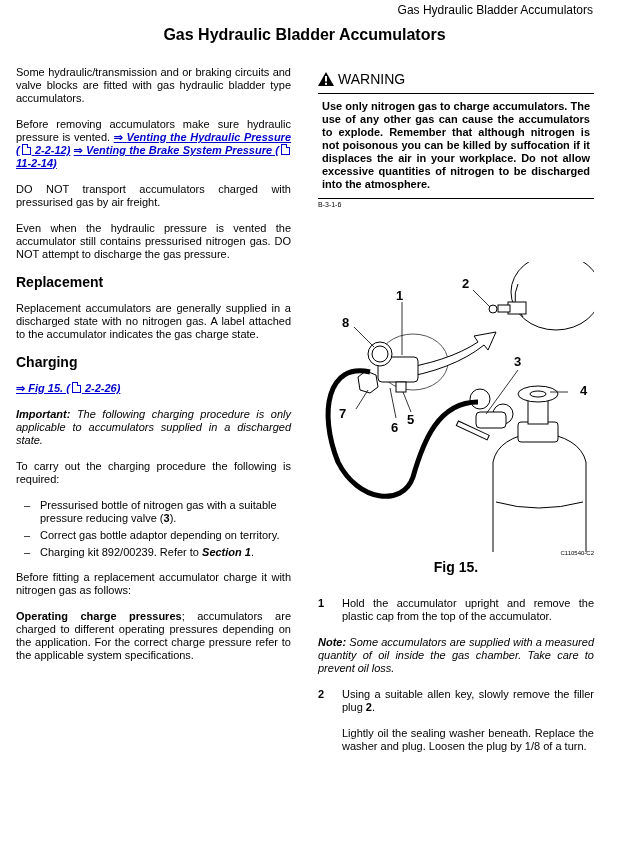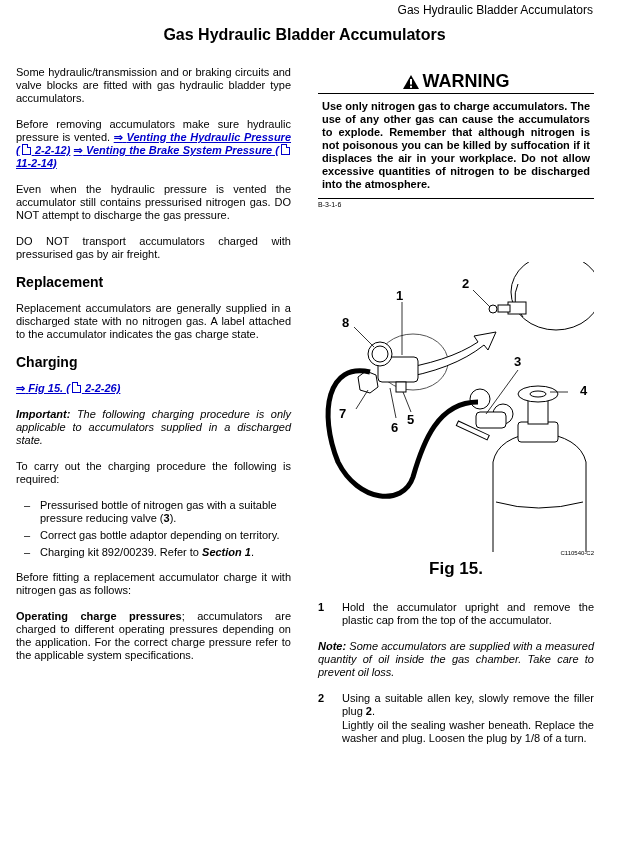--- a/index.html
+++ b/index.html
@@ -14,50 +14,50 @@
   h2 { font-size: 14px; font-weight: bold; margin: 0 0 12px 0; line-height: 16px; }
   a.xref { color: #0000cc; font-style: italic; font-weight: bold; text-decoration: underline; }
   .page-icon { display: inline-block; width: 7px; height: 9px; border: 1px solid #0000cc;
                margin: 0 1px -1px 2px; position: relative; }
   .page-icon::after { content: ""; position: absolute; right: -1px; top: -1px; width: 3px; height: 3px;
                       background: #fff; border-left: 1px solid #0000cc; border-bottom: 1px solid #0000cc; }
   .arrow { font-style: normal; }
   ul.dash { list-style: none; margin: 0 0 12px 0; padding: 0 0 0 8px; }
   ul.dash li { position: relative; padding-left: 16px; line-height: 13px; margin-bottom: 4px; }
   ul.dash li::before { content: "\2013"; position: absolute; left: 0; }
-  .warn-head { text-align: center; font-size: 18px; font-weight: bold; margin-top: 5px; height: 18px; }
+  .warn-head { text-align: left; font-size: 14px; font-weight: normal; margin-top: 5px; height: 18px; }
   .warn-tri { display: inline-block; vertical-align: -2px; margin-right: 4px; }
   .warn-box { border-top: 1.5px solid #000; border-bottom: 1.5px solid #000; margin-top: 4px;
               padding: 2px 0 3px 0; }
   .warn-box p { font-weight: bold; margin: 4px; line-height: 13px; }
   .warn-code { font-size: 7px; margin-top: 2px; }
   .figure { position: relative; width: 276px; height: 300px; margin-top: 54px; }
-  .fig-caption { text-align: center; font-weight: bold; font-size: 17px; margin-top: -3px; margin-bottom: 22px; }
+  .fig-caption { text-align: center; font-weight: bold; font-size: 14px; margin-top: -3px; margin-bottom: 22px; }
   .fig-code { position: absolute; right: 0; bottom: 6px; font-size: 6px; }
   .step { display: flex; margin-bottom: 13px; }
   .step-num { width: 24px; font-weight: bold; flex: none; line-height: 13px; }
-  .step-body p { margin-bottom: 1px; }
+  .step-body p { margin-bottom: 13px; }
   .step-body p:last-child { margin-bottom: 0; }
   .note { font-style: italic; }
 </style>
 </head>
 <body>
 
 <div class="running-header">Gas Hydraulic Bladder Accumulators</div>
 <div class="page-title">Gas Hydraulic Bladder Accumulators</div>
 
 <div class="col-left">
   <p>Some hydraulic/transmission and or braking circuits and valve blocks are fitted with gas hydraulic bladder type accumulators.</p>
   <p>
     <span>Before removing accumulators make sure hydraulic pressure is vented.</span>
     <a class="xref"><span class="arrow">⇒</span> <span>Venting the Hydraulic Pressure (</span><span class="page-icon"></span> <span>2-2-12)</span></a>
     <a class="xref"><span class="arrow">⇒</span> <span>Venting the Brake System Pressure (</span><span class="page-icon"></span> <span>11-2-14)</span></a>
   </p>
+  <p>DO NOT transport accumulators charged with pressurised gas by air freight.</p>
   <p>Even when the hydraulic pressure is vented the accumulator still contains pressurised nitrogen gas. DO NOT attempt to discharge the gas pressure.</p>
-  <p>DO NOT transport accumulators charged with pressurised gas by air freight.</p>
   <h2>Replacement</h2>
   <p>Replacement accumulators are generally supplied in a discharged state with no nitrogen gas. A label attached to the accumulator indicates the gas charge state.</p>
   <h2>Charging</h2>
   <p>
     <a class="xref"><span class="arrow">⇒</span> <span>Fig 15. (</span><span class="page-icon"></span> <span>2-2-26)</span></a>
   </p>
   <p class="note"><b>Important:</b><span> The following charging procedure is only applicable to accumulators supplied in a discharged state.</span></p>
   <p>To carry out the charging procedure the following is required:</p>
   <ul class="dash">
     <li><span>Pressurised bottle of nitrogen gas with a suitable pressure reducing valve (</span><b>3</b><span>).</span></li>

